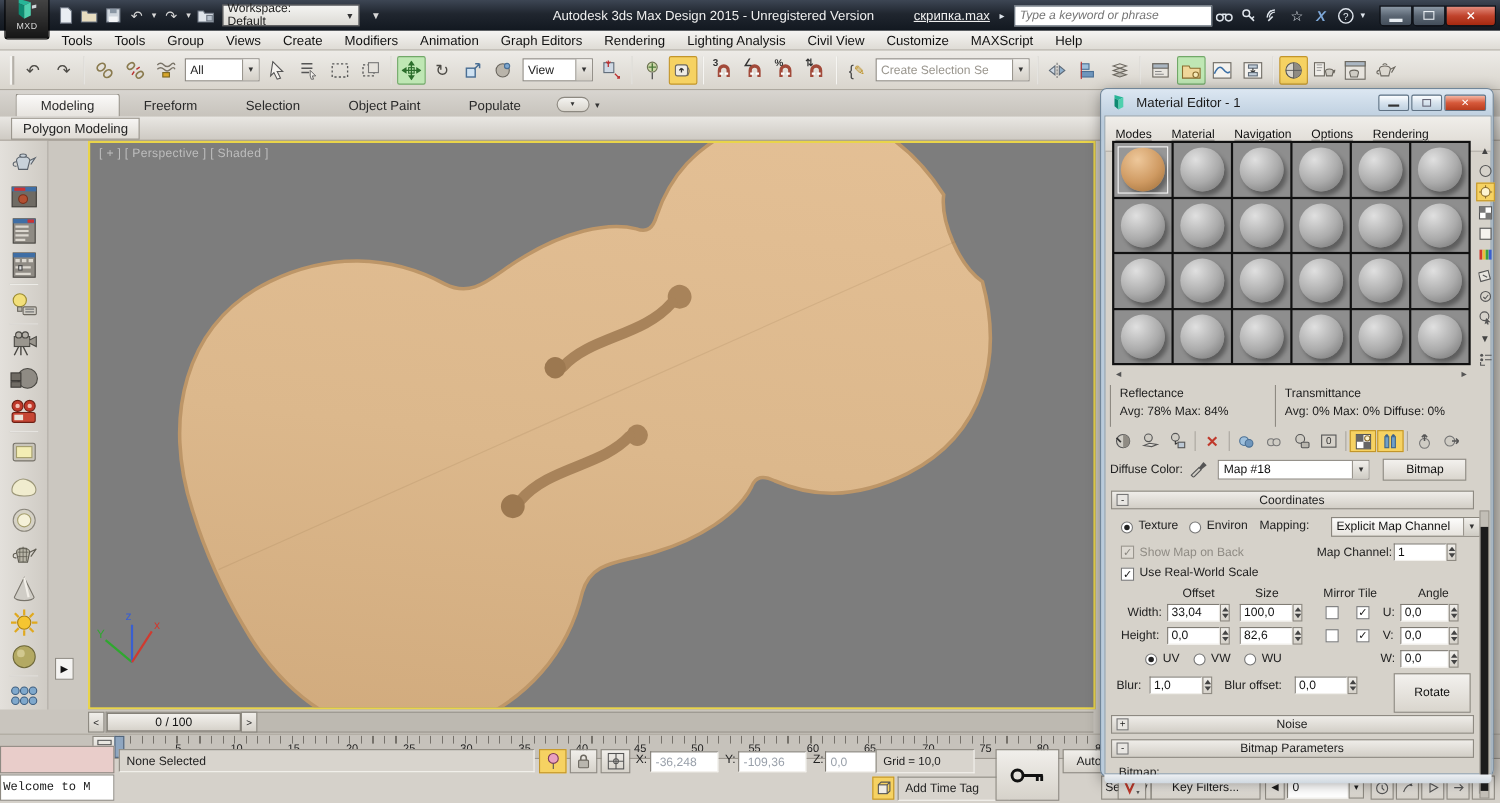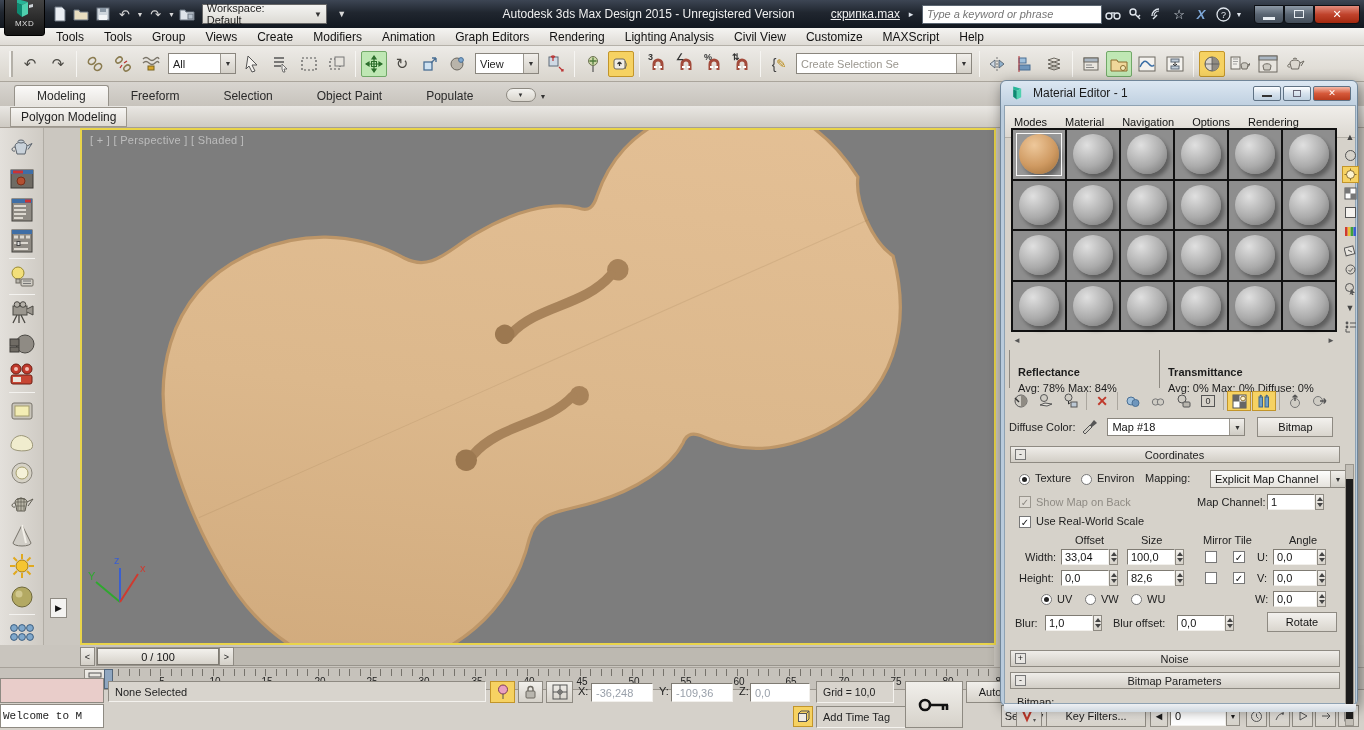--- a/index.html
+++ b/index.html
@@ -94,21 +94,21 @@
   .slot .ball{width:40px;height:40px;border-radius:50%;background:radial-gradient(circle at 35% 28%,#e0e0e0,#ababab 55%,#6e6e6e 100%);box-shadow:3px 4px 4px rgba(0,0,0,.35);}
   .slot.sel{outline:1px solid #f8f8f8;outline-offset:-4px;background:#979797;}
   .slot.sel .ball{background:radial-gradient(circle at 38% 28%,#eec89b,#cf9a62 55%,#9a6a35 100%);}
   #me-rcol{position:absolute;left:336px;top:22px;width:18px;display:flex;flex-direction:column;align-items:center;gap:2px;}
   .mi{width:17px;height:17px;background:linear-gradient(#f2f0ec,#d8d4cc);border:1px solid #918d85;display:flex;align-items:center;justify-content:center;font-size:9px;color:#444;}
   .mi.yellow{background:#f6d262;border-color:#c2952a;}
   .mi.flat{border-color:transparent;background:transparent;}
   .harr{position:absolute;top:230px;font-size:8px;color:#555;}
   #me-stats{position:absolute;left:4px;top:244px;width:344px;height:38px;display:flex;font-size:11px;}
   .statcol{border-left:1px solid #8e8a82;padding-left:8px;}
-  .statcol .l1{margin-top:16px;font-weight:bold;}
+  .statcol .l1{margin-top:2px;}
   .statcol .l2{margin-top:4px;}
   #me-tools{position:absolute;left:4px;top:284px;width:344px;height:22px;display:flex;align-items:center;gap:1px;}
   .met{width:24px;height:20px;display:flex;align-items:center;justify-content:center;border:1px solid transparent;color:#4c4a45;}
   .met.yellow{background:#f6d262;border:1px solid #c2952a;}
   .msep{width:1px;height:18px;background:#aaa69e;margin:0 2px;}
   #diffrow{position:absolute;left:4px;top:310px;width:344px;height:22px;display:flex;align-items:center;}
   .rollout{position:absolute;left:5px;width:330px;height:17px;background:linear-gradient(#efede9,#d2cec6);border:1px solid #8e8a82;display:flex;align-items:center;font-size:11px;color:#222;}
   .rollout .pm{width:11px;height:11px;border:1px solid #777;background:#e8e6e2;margin:0 4px;display:flex;align-items:center;justify-content:center;font-size:9px;line-height:9px;}
   .rollout .cap{flex:1;text-align:center;margin-right:20px;}
   .melab{position:absolute;font-size:11px;color:#222;white-space:nowrap;}
@@ -360,21 +360,21 @@
       <svg width="16" height="16" viewBox="0 0 16 16">
         <path d="M4,14 v-6 a4,4 0 0 1 8,0 v6" fill="none" stroke="#a24a3a" stroke-width="3"></path>
         <path d="M4,11 h3 M9,11 h3" stroke="#fff" stroke-width="2"></path>
       </svg>
     </span>
   <span class="sep"></span>
   <span class="ti">
       <span style="font-size:14px;color:#444;">{</span>
       <span style="font-size:12px;color:#b8860b;">✎</span>
     </span>
-  <div class="ddw ghost" style="width:176px;">
+  <div class="ddw ghost" style="width:140px;">
     <span class="txt">Create Selection Se</span>
     <span class="btn">▼</span>
   </div>
   <span class="sep"></span>
   <span class="ti">
       <svg width="18" height="16" viewBox="0 0 18 16">
         <path d="M8,1 v14" stroke="#777" stroke-dasharray="2 1"></path>
         <path d="M6,4 l-5,4 5,4 z" fill="#cfd9e4" stroke="#5f6b78"></path>
         <path d="M10,4 l5,4 -5,4 z" fill="#8fb0cc" stroke="#5f6b78"></path>
       </svg>
@@ -723,21 +723,21 @@
     </div>
   <span class="slab" style="left:659px;top:-5px;">Y:</span>
   <div class="fldg" style="left:671px;top:-7px;width:62px;height:19px;">
       <span>-109,36</span>
     </div>
   <span class="slab" style="left:739px;top:-5px;">Z:</span>
   <div class="fldg" style="left:750px;top:-7px;width:60px;height:19px;">
       <span>0,0</span>
     </div>
 
-  <div class="box" style="left:816px;top:-9px;width:78px;height:22px;font-size:10.5px;">
+  <div class="box" style="left:796px;top:-9px;width:90px;height:22px;font-size:10.5px;">
       <span>Grid = 10,0</span>
     </div>
 
   <span class="sbtn yellow" style="left:793px;top:16px;width:20px;height:21px;">
       <svg width="13" height="13" viewBox="0 0 13 13">
         <rect x="1.5" y="3.5" width="8" height="8" fill="#efece6" stroke="#555"></rect>
         <path d="M1.5,3.5 l2.5,-2.5 h8 v8 l-2.5,2.5 M12,1 l-2.5,2.5" fill="none" stroke="#555"></path>
       </svg>
     </span>
   <div class="box" style="left:816px;top:16px;width:102px;height:22px;">
@@ -1175,21 +1175,21 @@
         <i class="sd"></i>
       </span>
     <span class="melab" style="left:108px;top:511px;">Blur offset:</span>
     <div class="mefld" style="left:172px;top:509px;width:48px;">
         <span>0,0</span>
       </div>
     <span class="spin" style="left:220px;top:509px;">
         <i class="su"></i>
         <i class="sd"></i>
       </span>
-    <span class="mebtn" style="left:262px;top:506px;width:70px;height:20px;">
+    <span class="mebtn" style="left:262px;top:506px;width:70px;height:36px;">
         <span>Rotate</span>
       </span>
 
     <div class="rollout" style="top:544px;">
       <span class="pm">+</span>
       <span class="cap">Noise</span>
     </div>
     <div class="rollout" style="top:566px;">
       <span class="pm">-</span>
       <span class="cap">Bitmap Parameters</span>

